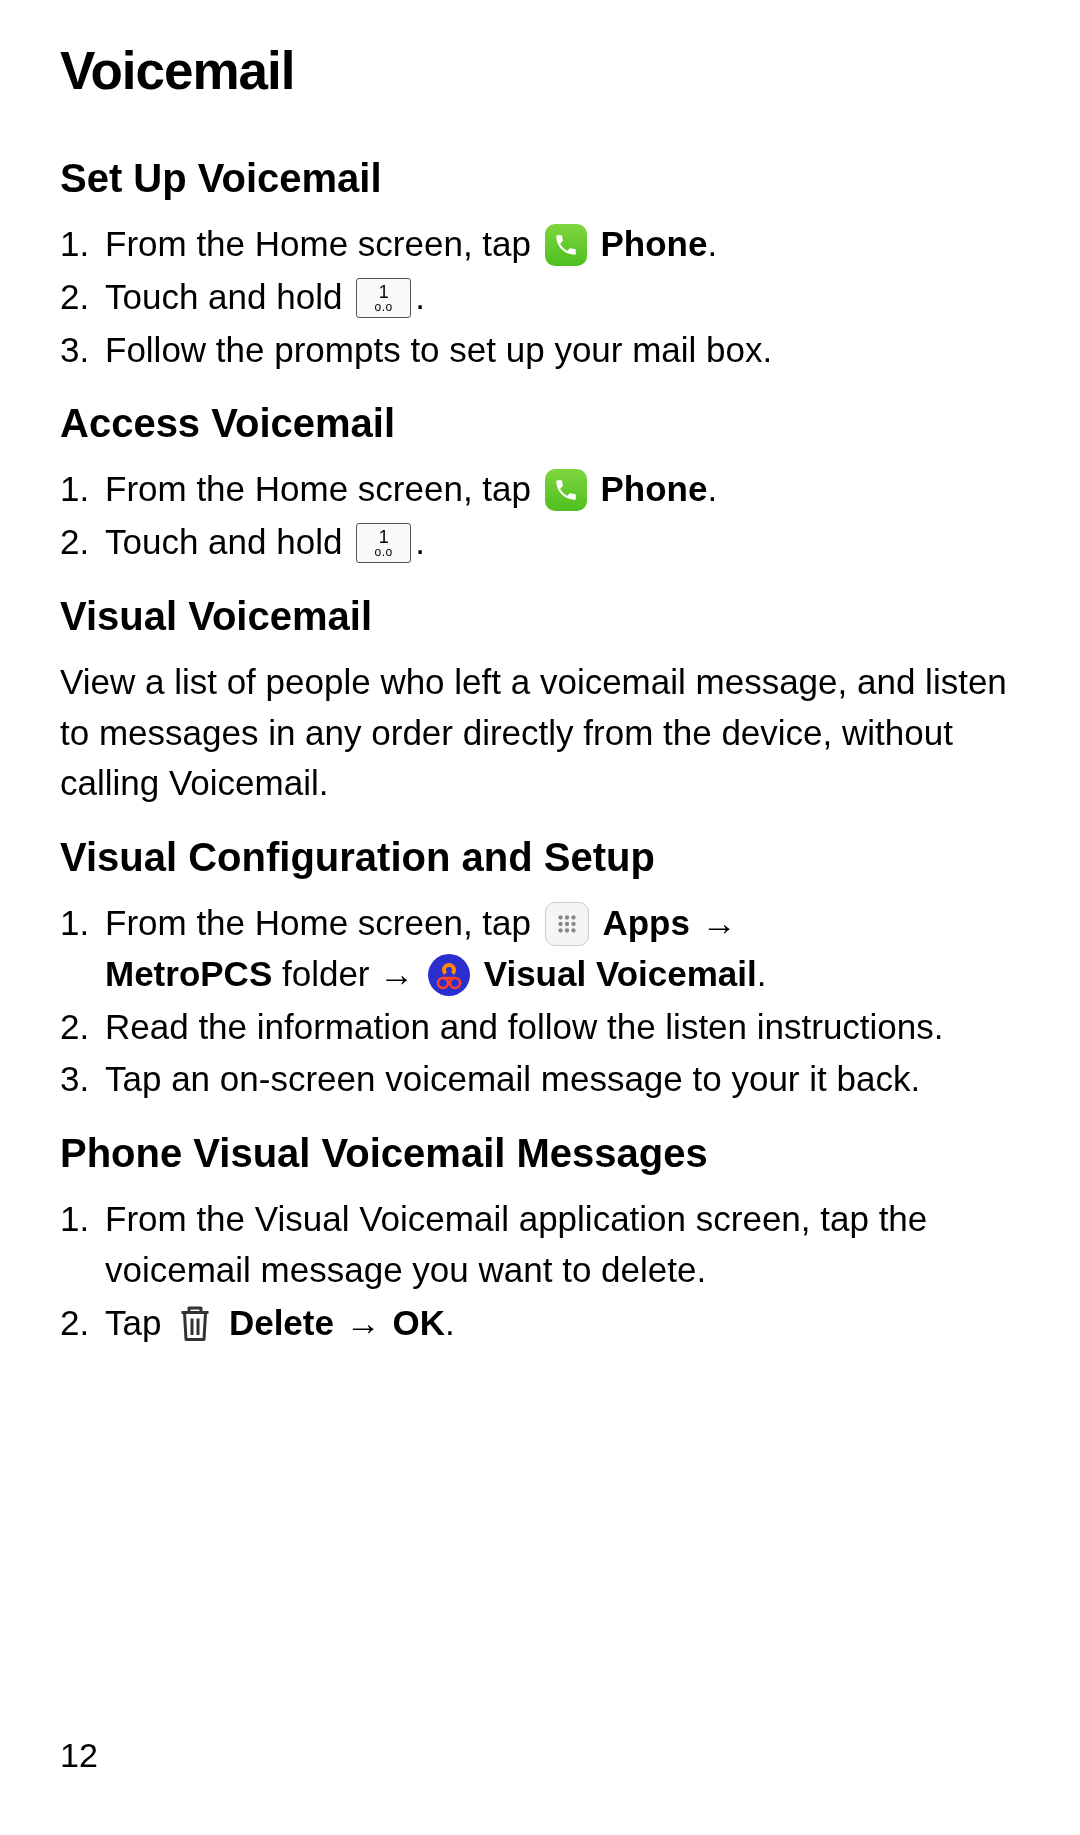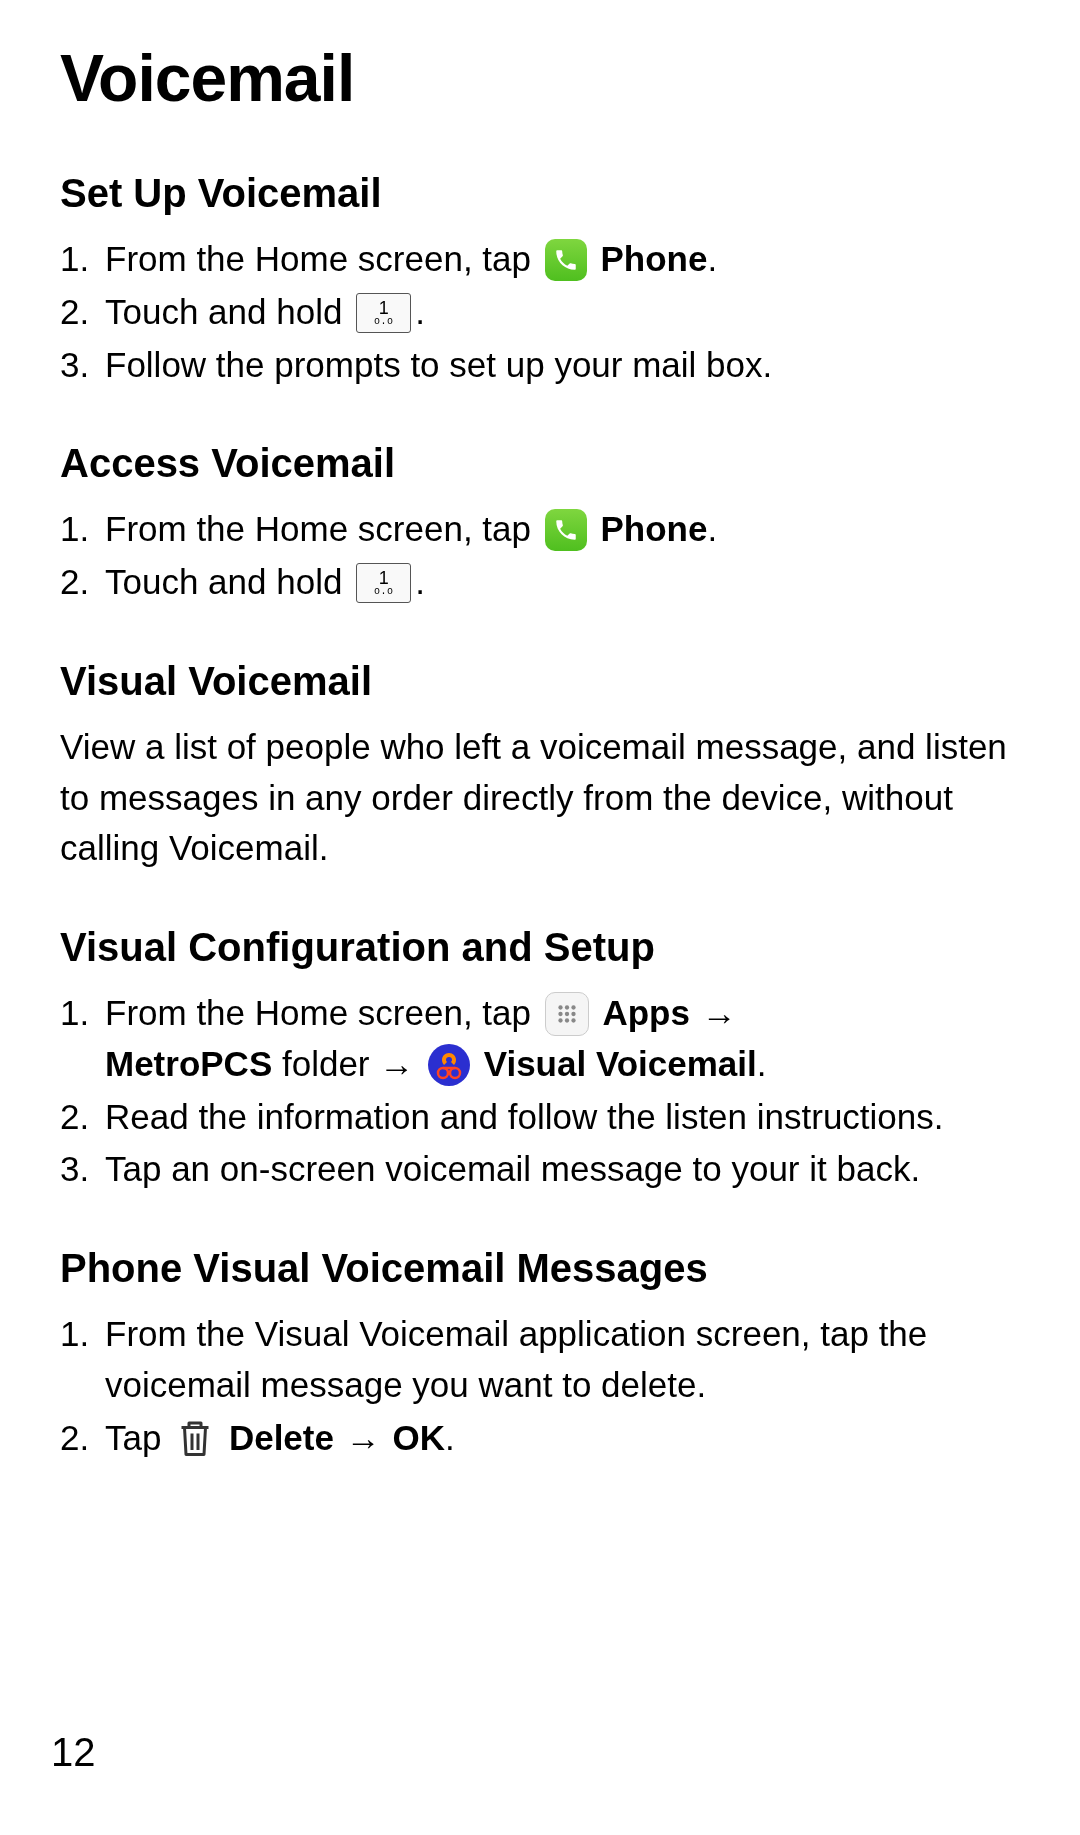--- a/index.html
+++ b/index.html
@@ -6,30 +6,30 @@
   body {
     width: 1080px;
     height: 1835px;
     background: #ffffff;
     font-family: -apple-system, BlinkMacSystemFont, "Segoe UI", Arial, sans-serif;
     color: #000;
     padding: 40px 60px 30px 60px;
     position: relative;
   }
   h1 {
-    font-size: 66px;
+    font-size: 53px;
     font-weight: 800;
     margin-bottom: 55px;
     letter-spacing: -1px;
   }
   h2 {
     font-size: 40px;
     font-weight: 700;
     margin-bottom: 18px;
-    margin-top: 51px;
+    margin-top: 26px;
   }
   h2:first-of-type { margin-top: 10px; }
   ol {
     list-style: none;
     counter-reset: item;
     margin-bottom: 10px;
   }
   ol li {
     counter-increment: item;
     font-size: 35px;
@@ -46,22 +46,22 @@
   }
   p.body {
     font-size: 35px;
     line-height: 1.45;
     margin-bottom: 18px;
   }
   .bold { font-weight: 700; }
   .page-num {
     position: absolute;
     bottom: 60px;
-    left: 51px;
-    font-size: 40px;
+    left: 60px;
+    font-size: 34px;
   }
   .icon {
     display: inline-flex;
     vertical-align: middle;
     align-items: center;
     justify-content: center;
     position: relative;
     top: -2px;
   }
   .phone-icon {
@@ -76,21 +76,21 @@
     width: 55px;
     height: 40px;
     border: 1.5px solid #555;
     background: #f9f9f9;
     border-radius: 3px;
     margin: 0 4px;
     flex-direction: column;
     line-height: 1;
   }
   .key-icon .num { font-size: 18px; }
-  .key-icon .sub { font-size: 10px; letter-spacing: 0.5px; font-family: Liberation Mono, monospace; }
+  .key-icon .sub { font-size: 12px; letter-spacing: 0.5px; }
   .apps-icon {
     width: 44px;
     height: 44px;
     background: #f5f5f5;
     border: 1px solid #ccc;
     border-radius: 10px;
     margin: 0 4px;
   }
   .apps-icon svg { width: 26px; height: 26px; }
   .vvm-icon {

